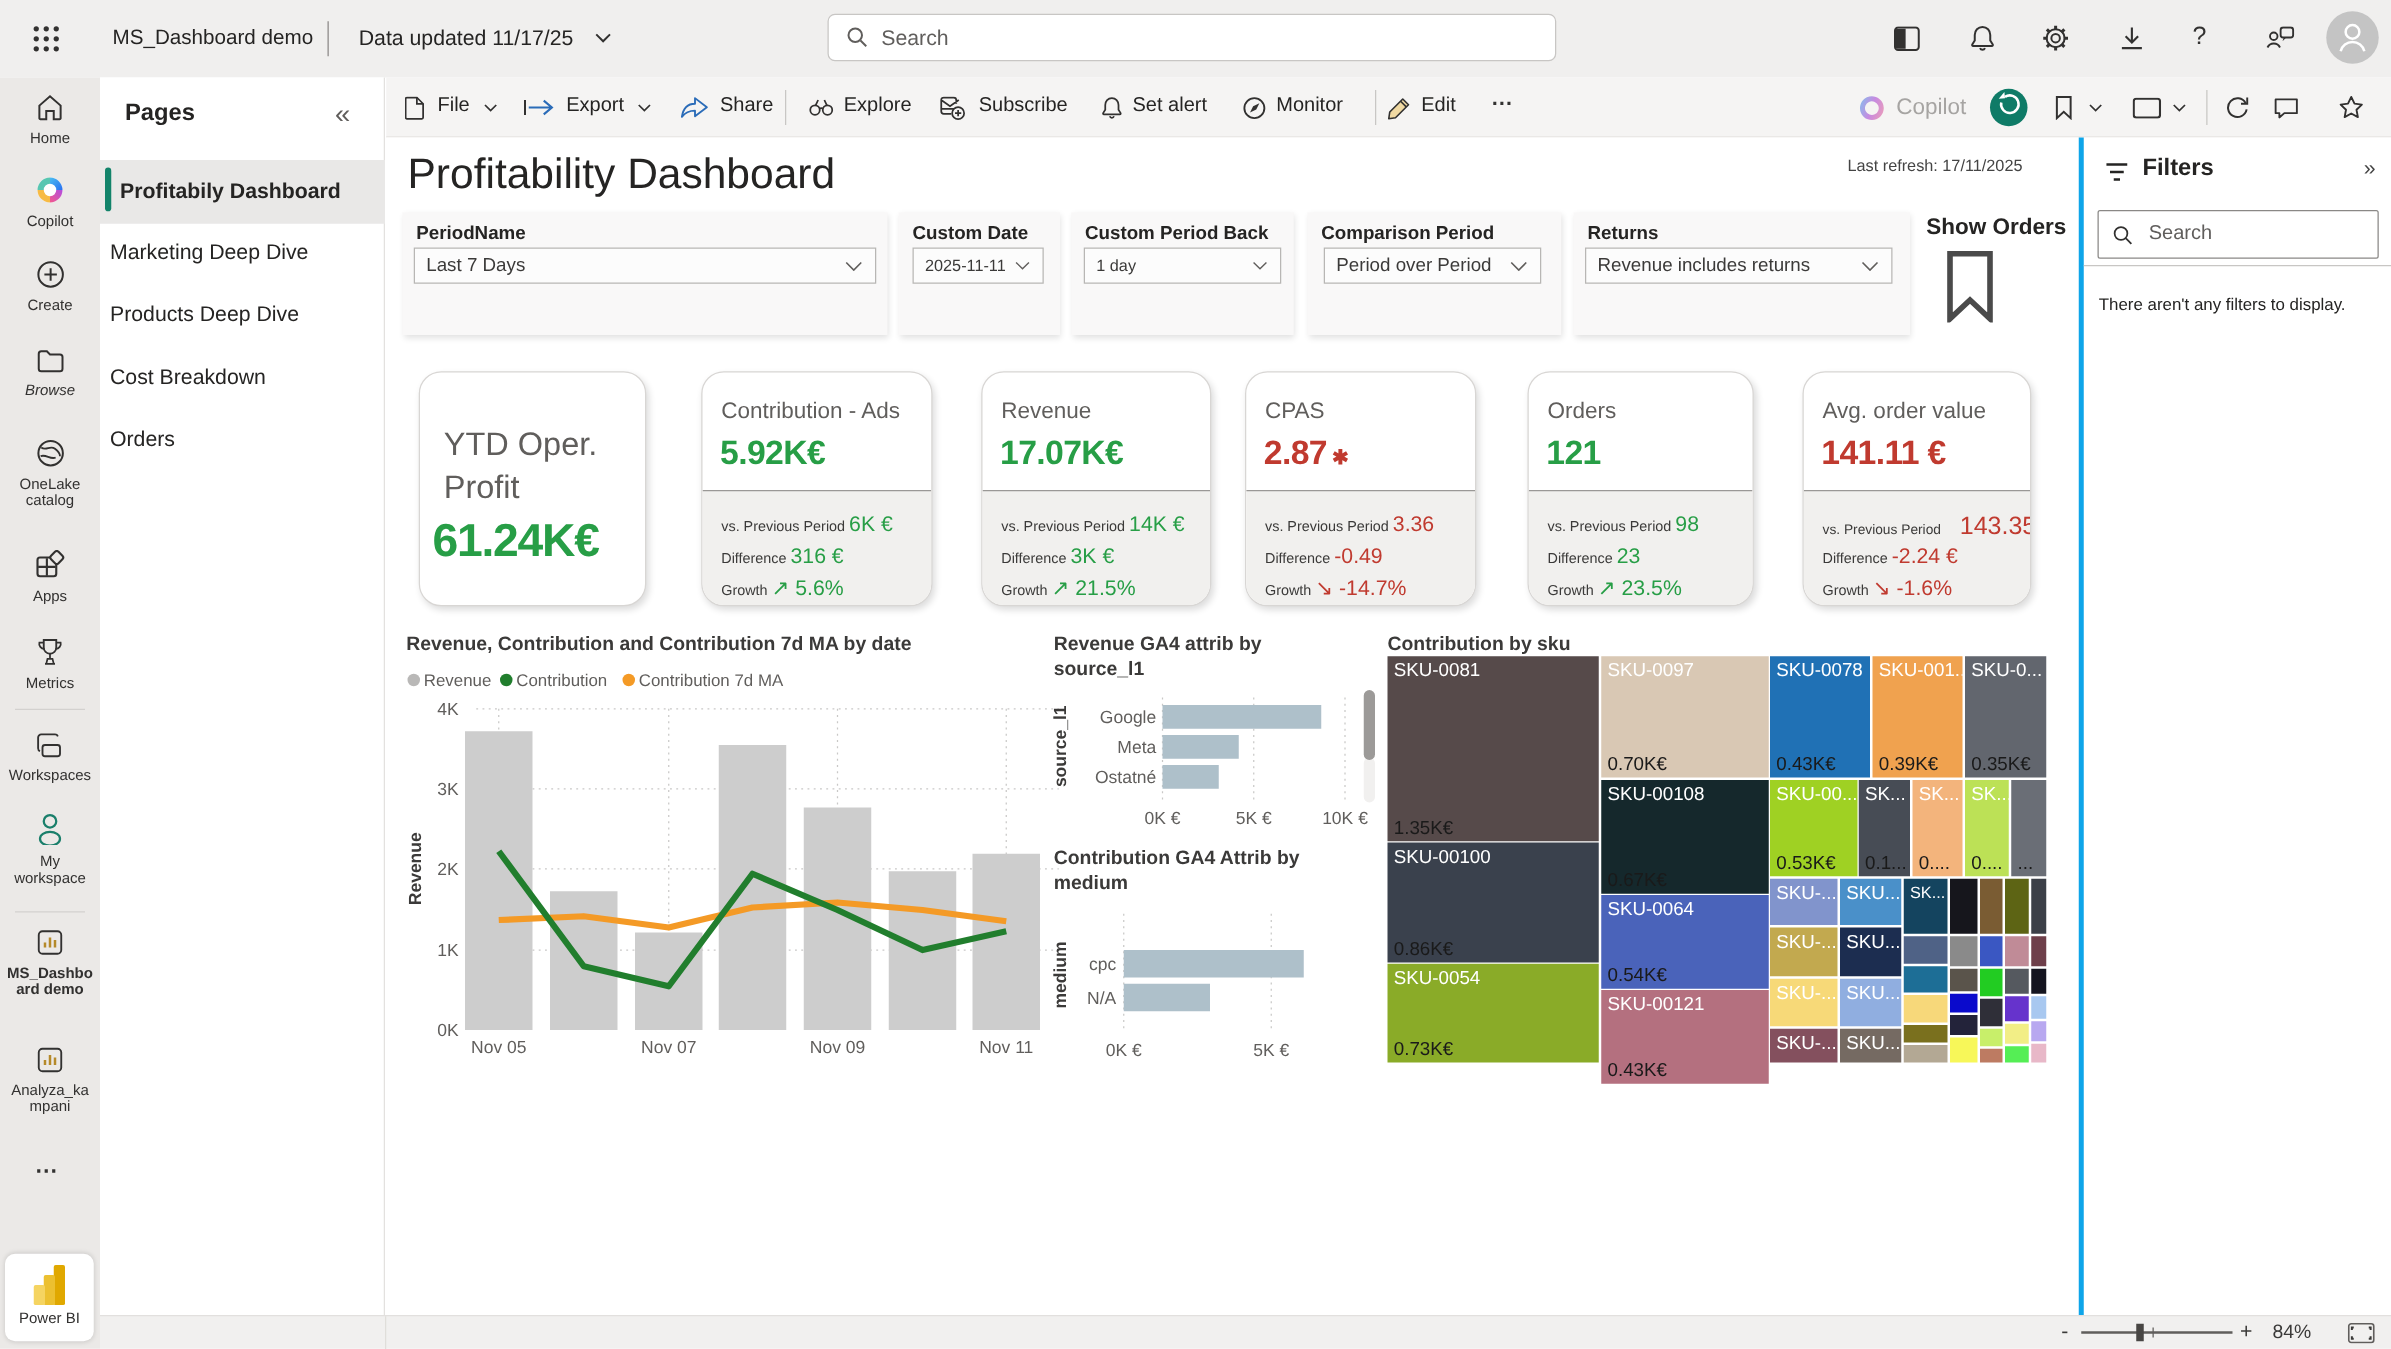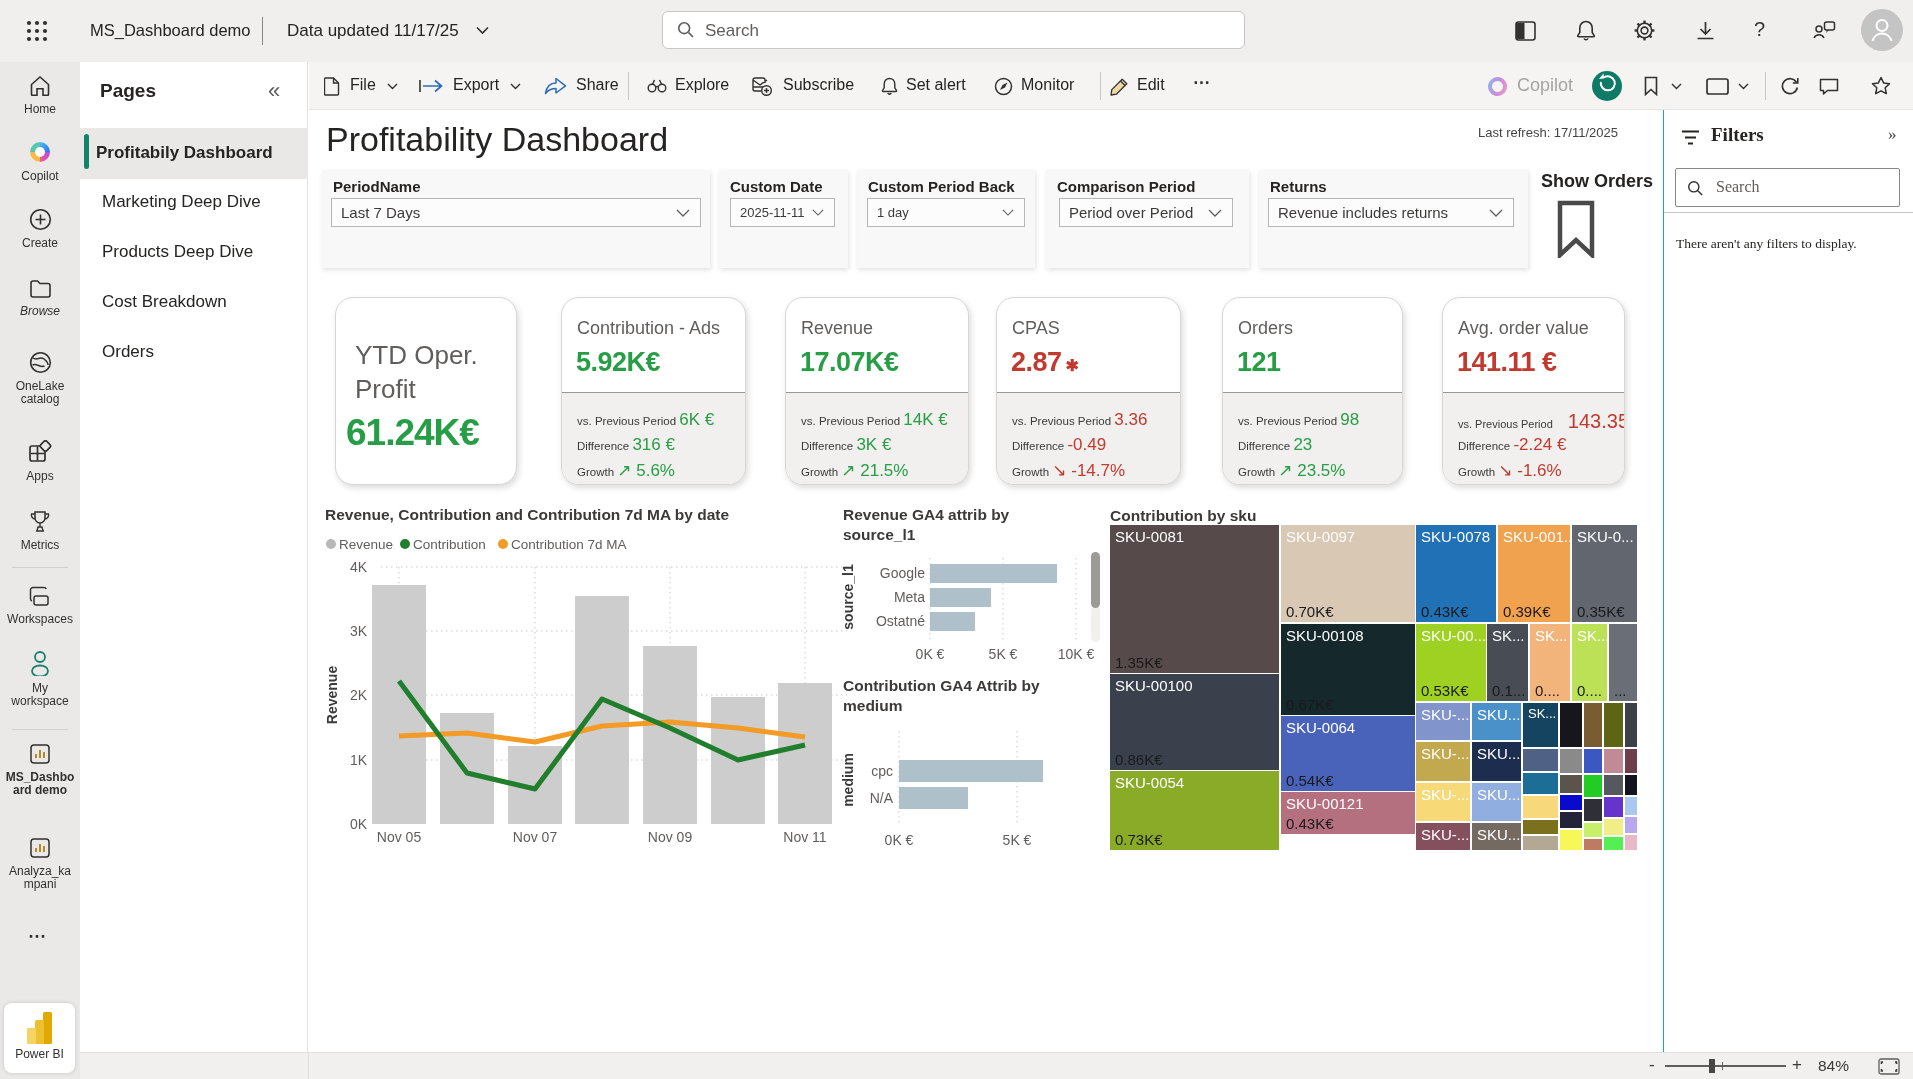--- a/index.html
+++ b/index.html
@@ -3,26 +3,26 @@
 <meta charset="utf-8">
 <style>
   * { margin:0; padding:0; box-sizing:border-box; }
   html,body { width:1913px; height:1079px; overflow:hidden; font-family:"Liberation Sans",sans-serif; background:#fff; }
   .abs { position:absolute; }
   #topbar { position:absolute; left:0; top:0; width:1913px; height:62px; background:#f0efee; }
   #leftrail { position:absolute; left:0; top:62px; width:80px; height:1017px; background:#ebe9e7; }
   #pages { position:absolute; left:80px; top:62px; width:228px; height:990px; background:#fff; border-right:1px solid #e3e1df; }
   #toolbar { position:absolute; left:309px; top:62px; width:1604px; height:48px; background:#f5f4f3; border-bottom:1px solid #e6e4e2; }
   #content { position:absolute; left:309px; top:110px; width:1354px; height:942px; background:#fff; }
-  #filters { position:absolute; left:1663px; top:110px; width:250px; height:942px; background:#fff; border-left:1px solid #0ea5e9;font-family:Liberation Serif, serif; }
+  #filters { position:absolute; left:1663px; top:110px; width:250px; height:942px; background:#fff; border-left:4px solid #0ea5e9; }
   #statusbar { position:absolute; left:80px; top:1052px; width:1833px; height:27px; background:#f1f0ef; border-top:1px solid #e2e0de; }
   .railitem { position:absolute; left:0; width:80px; text-align:center; }
   .railitem svg { display:inline-block; }
   .raillabel { font-size:12px; color:#323130; line-height:13px; margin-top:2px; }
-  .pgitem { position:absolute; left:0; height:48px; line-height:48px; padding-left:22px; font-size:17px; color:#252423; }
+  .pgitem { position:absolute; left:0; height:48px; line-height:48px; padding-left:8px; font-size:17px; color:#252423; }
   .tbtxt { position:absolute; top:14px; font-size:16px; color:#252423; }
   .tbchev { position:absolute; top:21px; }
   .tbsep { position:absolute; top:10px; width:1px; height:28px; background:#c8c6c4; }
   .fcard { position:absolute; height:98px; background:#f9f8f8; box-shadow:1px 2px 5px rgba(0,0,0,.12); }
   .flabel { position:absolute; left:11px; top:8px; font-size:15px; font-weight:bold; color:#252423; }
   .fdrop { position:absolute; top:28px; height:29px; background:#fcfcfc; border:1px solid #b8b6b4; font-size:15px; color:#3b3a39; display:flex; align-items:center; justify-content:space-between; padding:0 10px 0 9px; }
   .kcard { position:absolute; height:188px; background:#fff; border:1px solid #d8d6d4; border-radius:18px; box-shadow:2px 3px 6px rgba(0,0,0,.14); overflow:hidden; }
   .ktitle { position:absolute; left:15px; top:20px; font-size:18px; color:#605e5c; }
   .kval { position:absolute; left:14px; top:49px; font-size:27px; font-weight:bold; letter-spacing:-0.5px; }
   .klow { position:absolute; left:0; top:94px; width:100%; height:94px; background:#f1f0ee; border-top:1px solid #9a9896; }
@@ -521,21 +521,21 @@
           <span class="tv">0.70K€</span>
         </div>
       <div class="tm" style="left:171px;top:99px;width:134px;height:91px;background:#15282c;">
           <span class="tl w">SKU-00108</span>
           <span class="tv">0.67K€</span>
         </div>
       <div class="tm" style="left:171px;top:191px;width:134px;height:75px;background:#4a63ba;">
           <span class="tl w">SKU-0064</span>
           <span class="tv">0.54K€</span>
         </div>
-      <div class="tm" style="left:171px;top:267px;width:134px;height:42px;background:#b4707f;">
+      <div class="tm" style="left:171px;top:267px;width:134px;height:75px;background:#b4707f;">
           <span class="tl w">SKU-00121</span>
           <span class="tv">0.43K€</span>
         </div>
       <div class="tm" style="left:306px;top:0;width:80px;height:97px;background:#2071b5;">
           <span class="tl w">SKU-0078</span>
           <span class="tv">0.43K€</span>
         </div>
       <div class="tm" style="left:388px;top:0;width:72px;height:97px;background:#f0a24f;">
           <span class="tl w">SKU-001...</span>
           <span class="tv">0.39K€</span>

